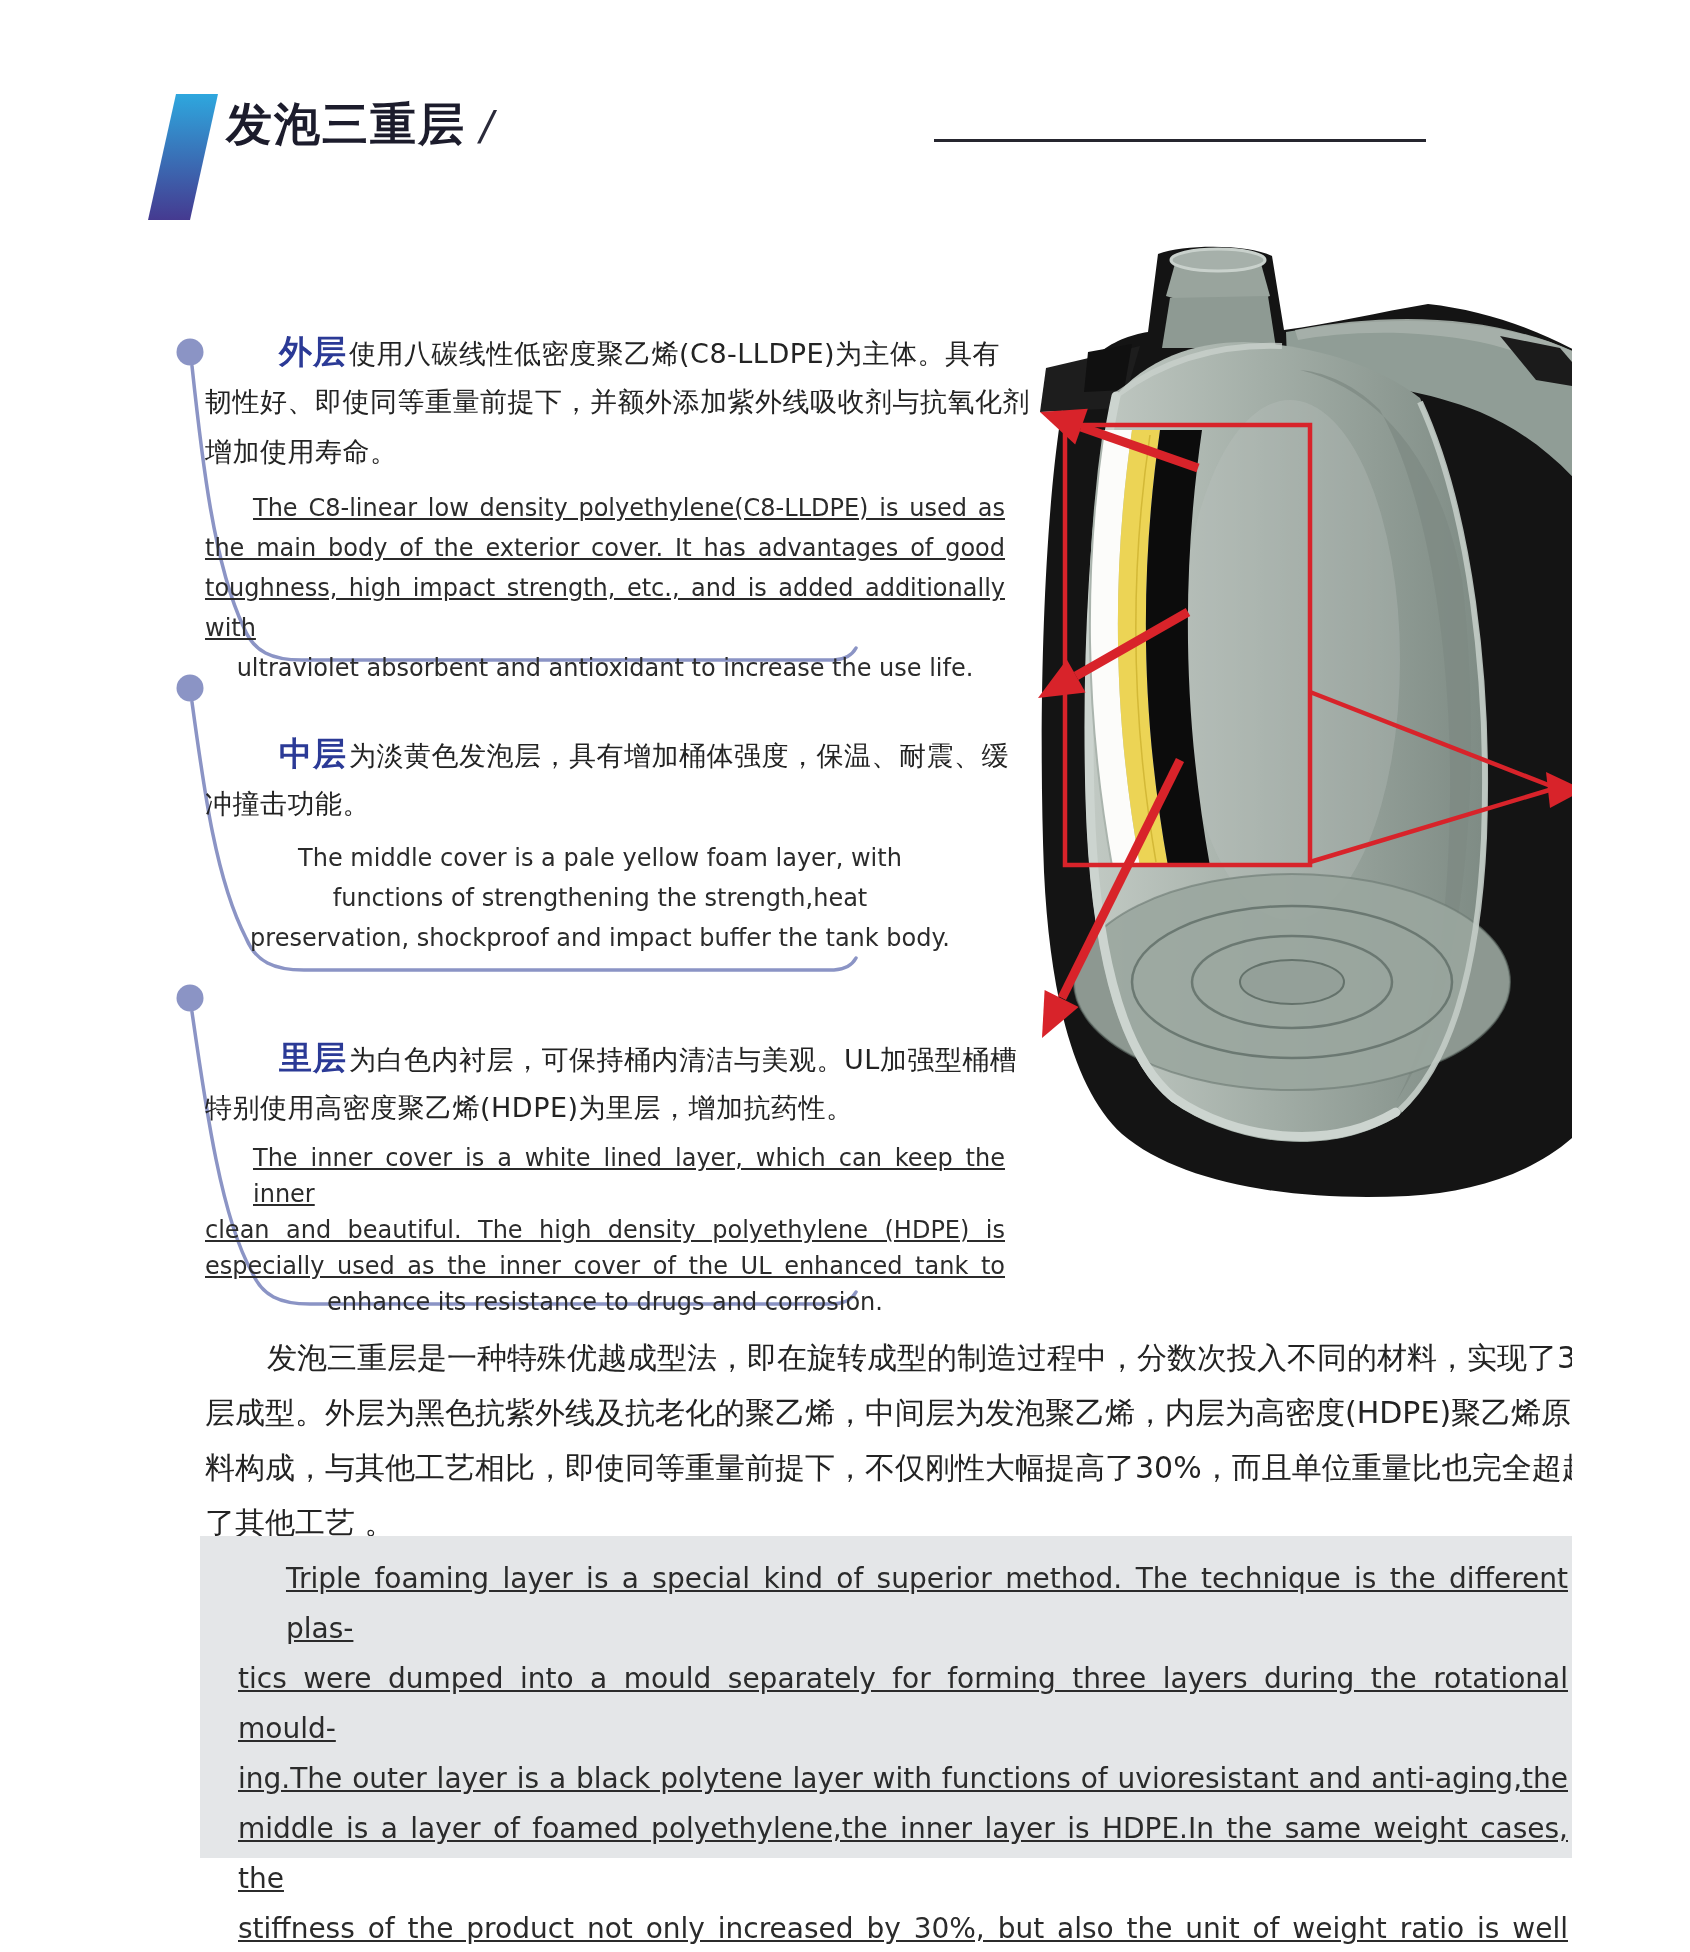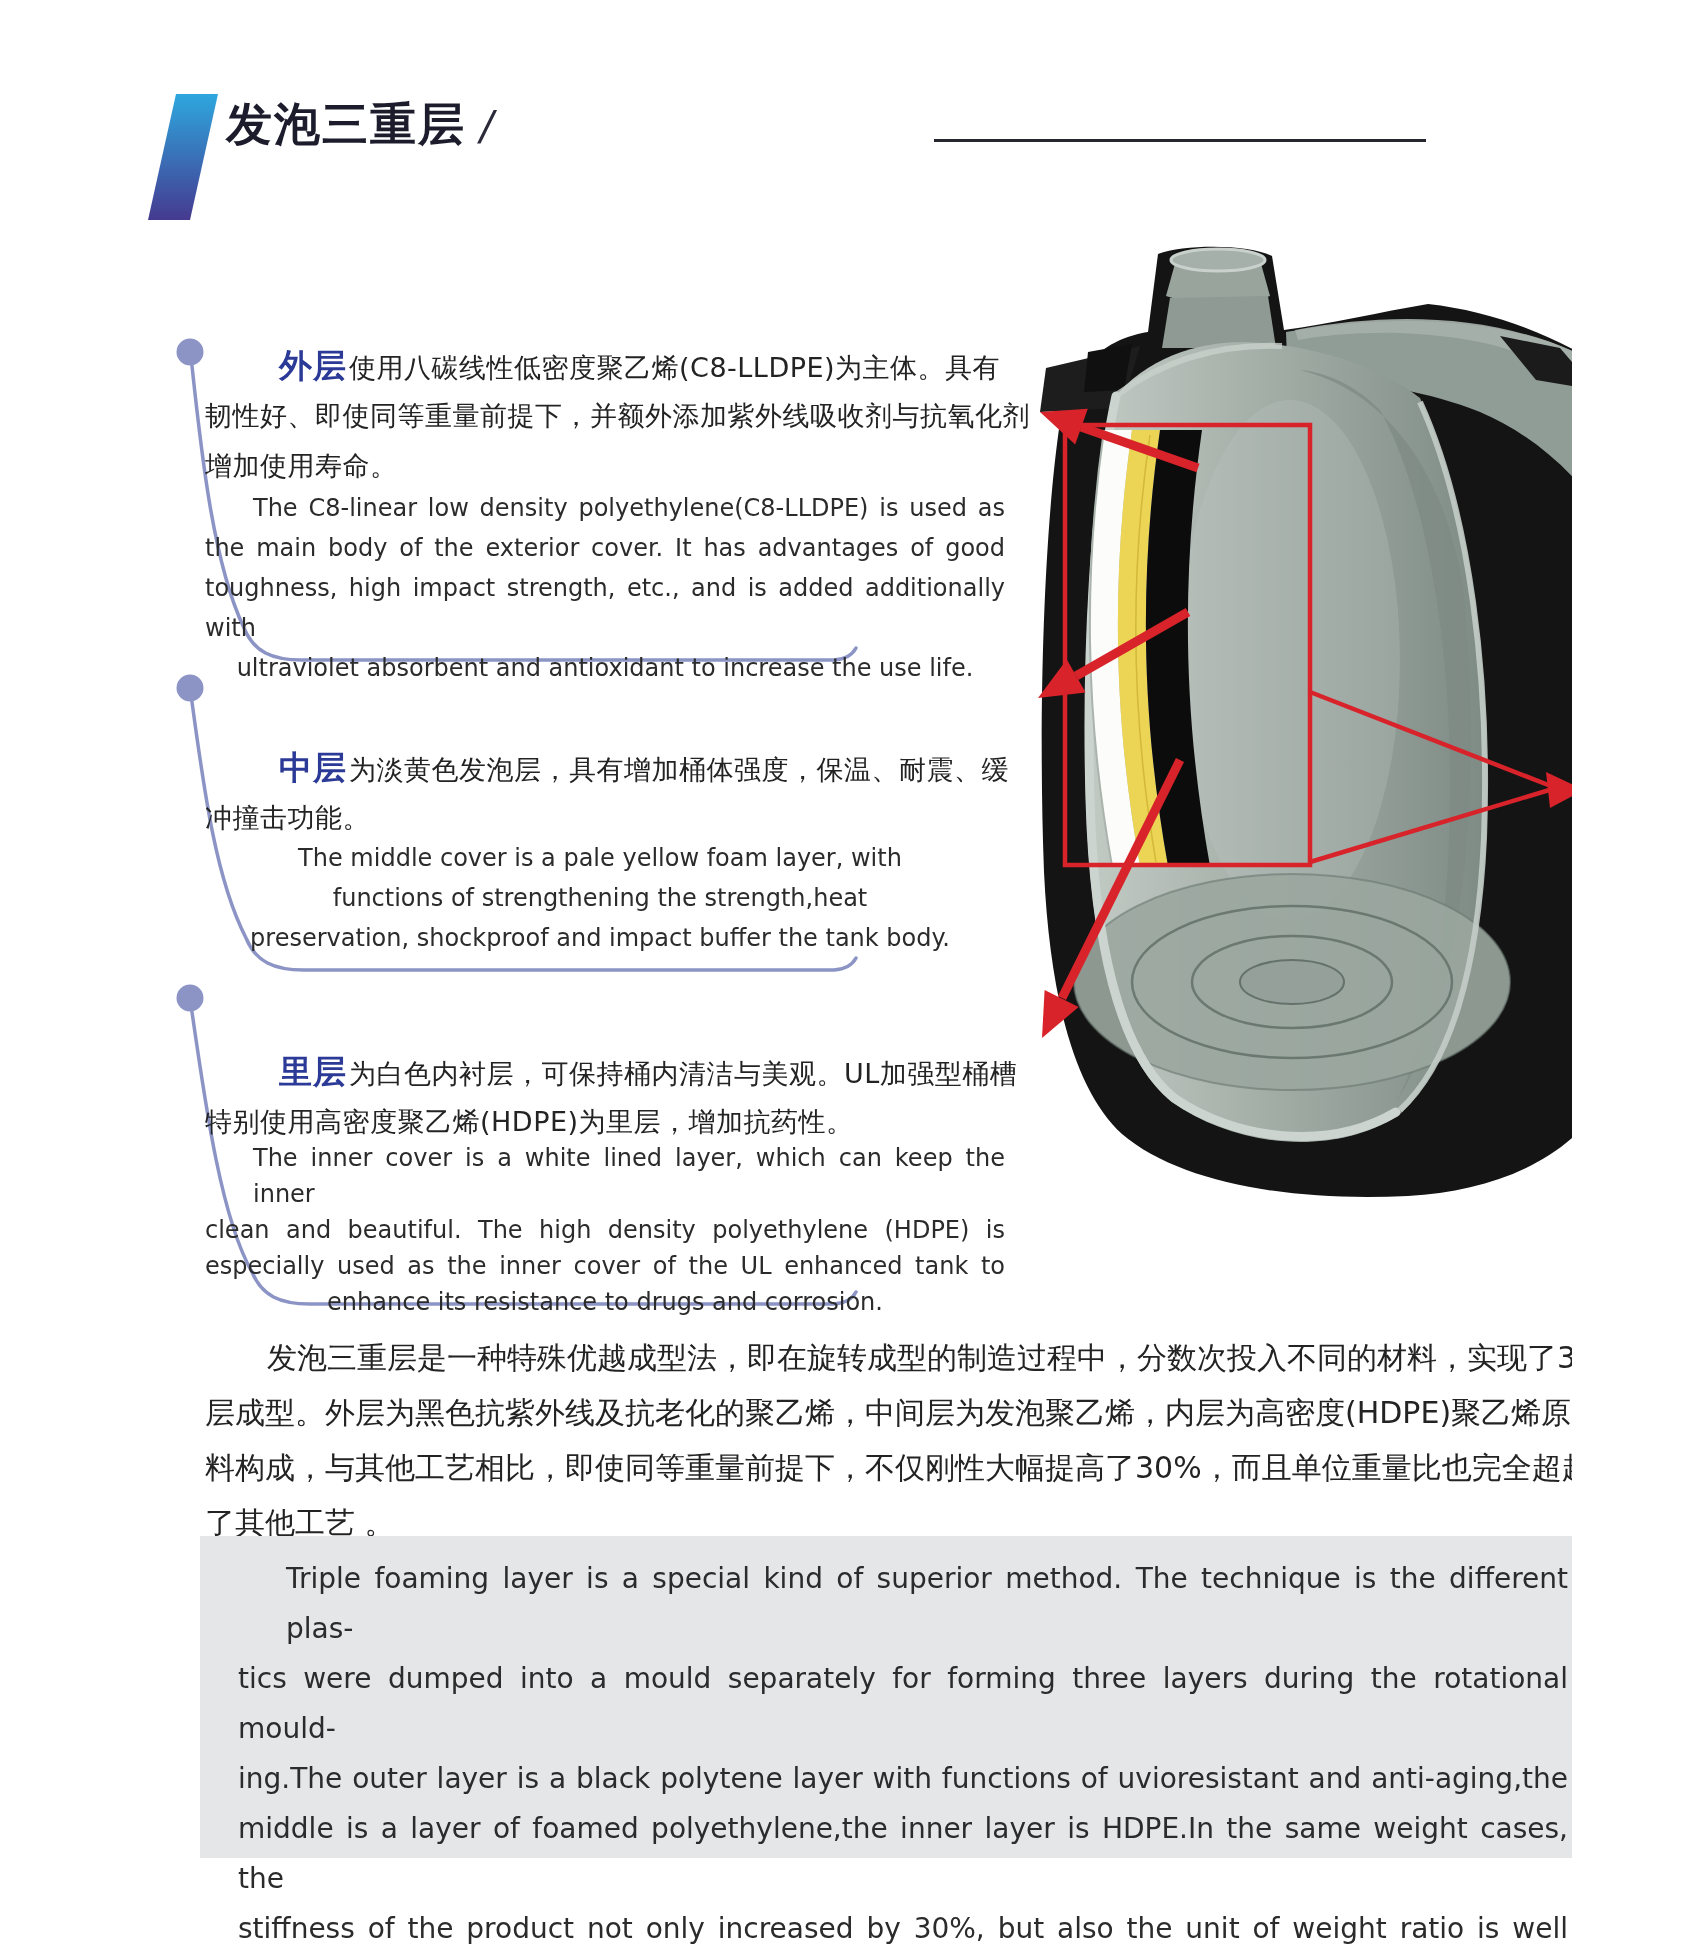--- a/index.html
+++ b/index.html
@@ -9,26 +9,26 @@
   .hdr-mark{position:absolute;left:146px;top:94px;}
   .hdr-title{position:absolute;left:226px;top:94px;white-space:nowrap;display:flex;align-items:baseline;}
   .t-cn{font-size:46px;font-weight:bold;color:#1c1c2c;letter-spacing:2px;}
   .t-sep{font-size:40px;color:#2a2a3a;margin:0 14px;font-style:italic;}
   .t-en{font-size:44px;font-style:italic;font-weight:bold;color:#222230;letter-spacing:1px;}
   .t-rule{position:absolute;left:934px;top:139px;width:492px;height:3px;background:#26262f;}
   
   #connectors{position:absolute;left:0;top:0;z-index:1;pointer-events:none;}
   
   .sec{position:absolute;left:205px;width:800px;z-index:2;}
-  .cn-line{font-size:27px;line-height:56px;height:50px;color:#232323;letter-spacing:0.5px;white-space:nowrap;}
+  .cn-line{font-size:27px;line-height:28px;height:50px;color:#232323;letter-spacing:0.5px;white-space:nowrap;}
   .cn-first{padding-left:74px;}
   .sec-label{font-size:33px;font-weight:bold;color:#2b3a96;margin-right:2px;letter-spacing:1px;}
   .en-wrap{font-size:24px;line-height:40px;color:#2b2b2b;}
   .en-line{width:100%;}
-  .jl{text-align:justify;text-align-last:justify;}
+  .jl{text-align:justify;text-align-last:justify;text-decoration:underline;}
   .first-ind{padding-left:48px;box-sizing:border-box;}
   .ctr{text-align:center;}
   
   .sum-cn{position:absolute;left:205px;top:1330px;width:1390px;z-index:2;}
   .sum-cn div{font-size:30px;line-height:55px;height:55px;color:#232323;white-space:nowrap;}
   .sum-cn .ind{padding-left:62px;}
   .sum-box{position:absolute;left:200px;top:1536px;width:1395px;height:322px;background:#e4e6e8;z-index:2;}
   .sum-en{position:absolute;left:38px;top:18px;width:1330px;font-size:28px;line-height:50px;color:#2b2b2b;}
   
   #tank{position:absolute;left:1000px;top:240px;z-index:0;}

